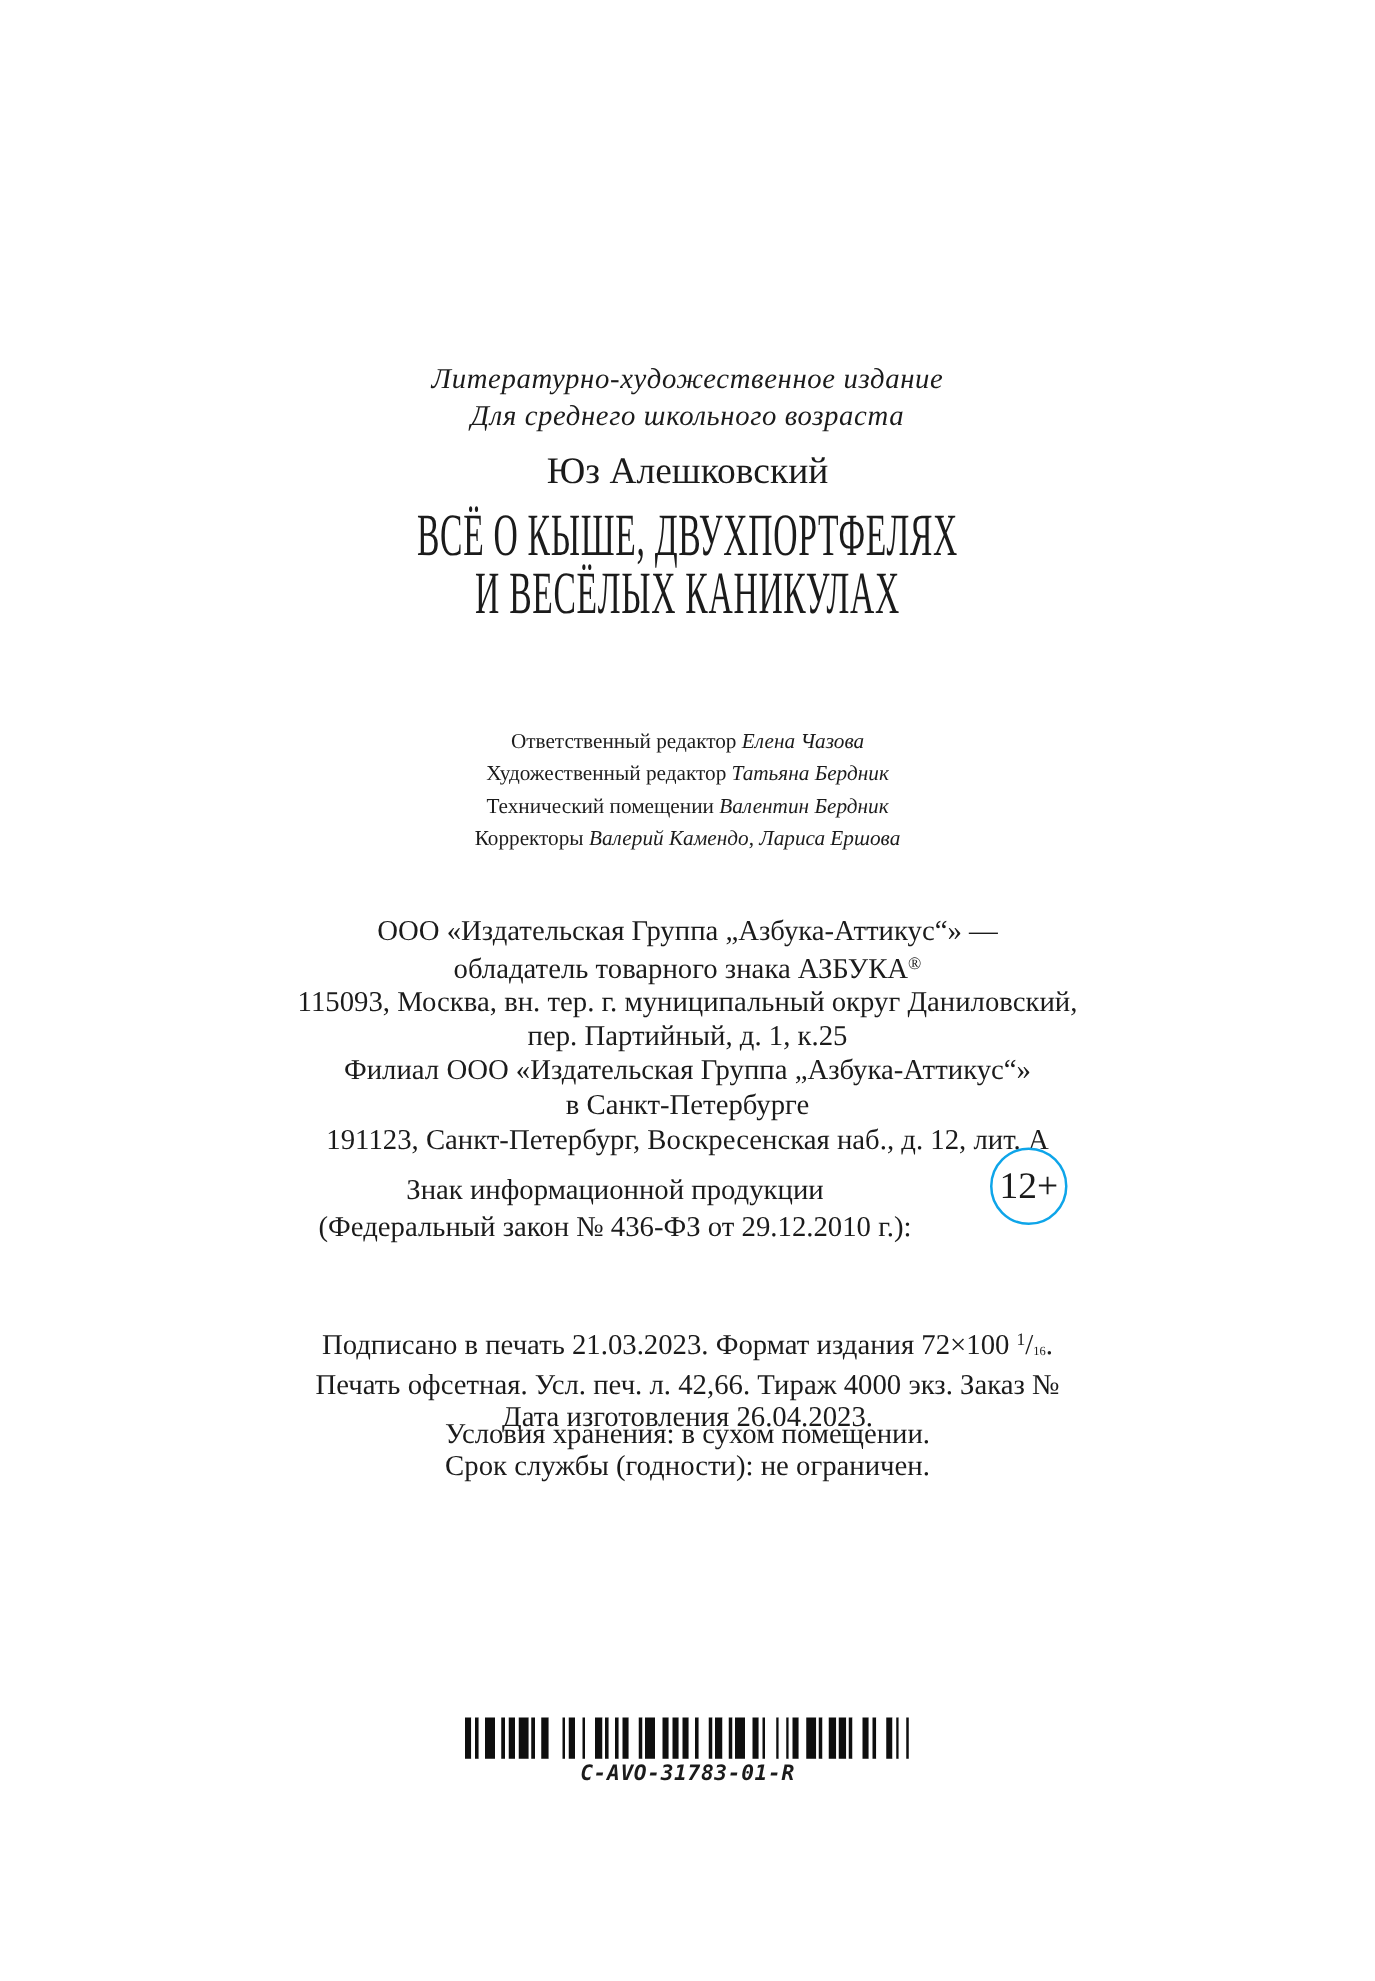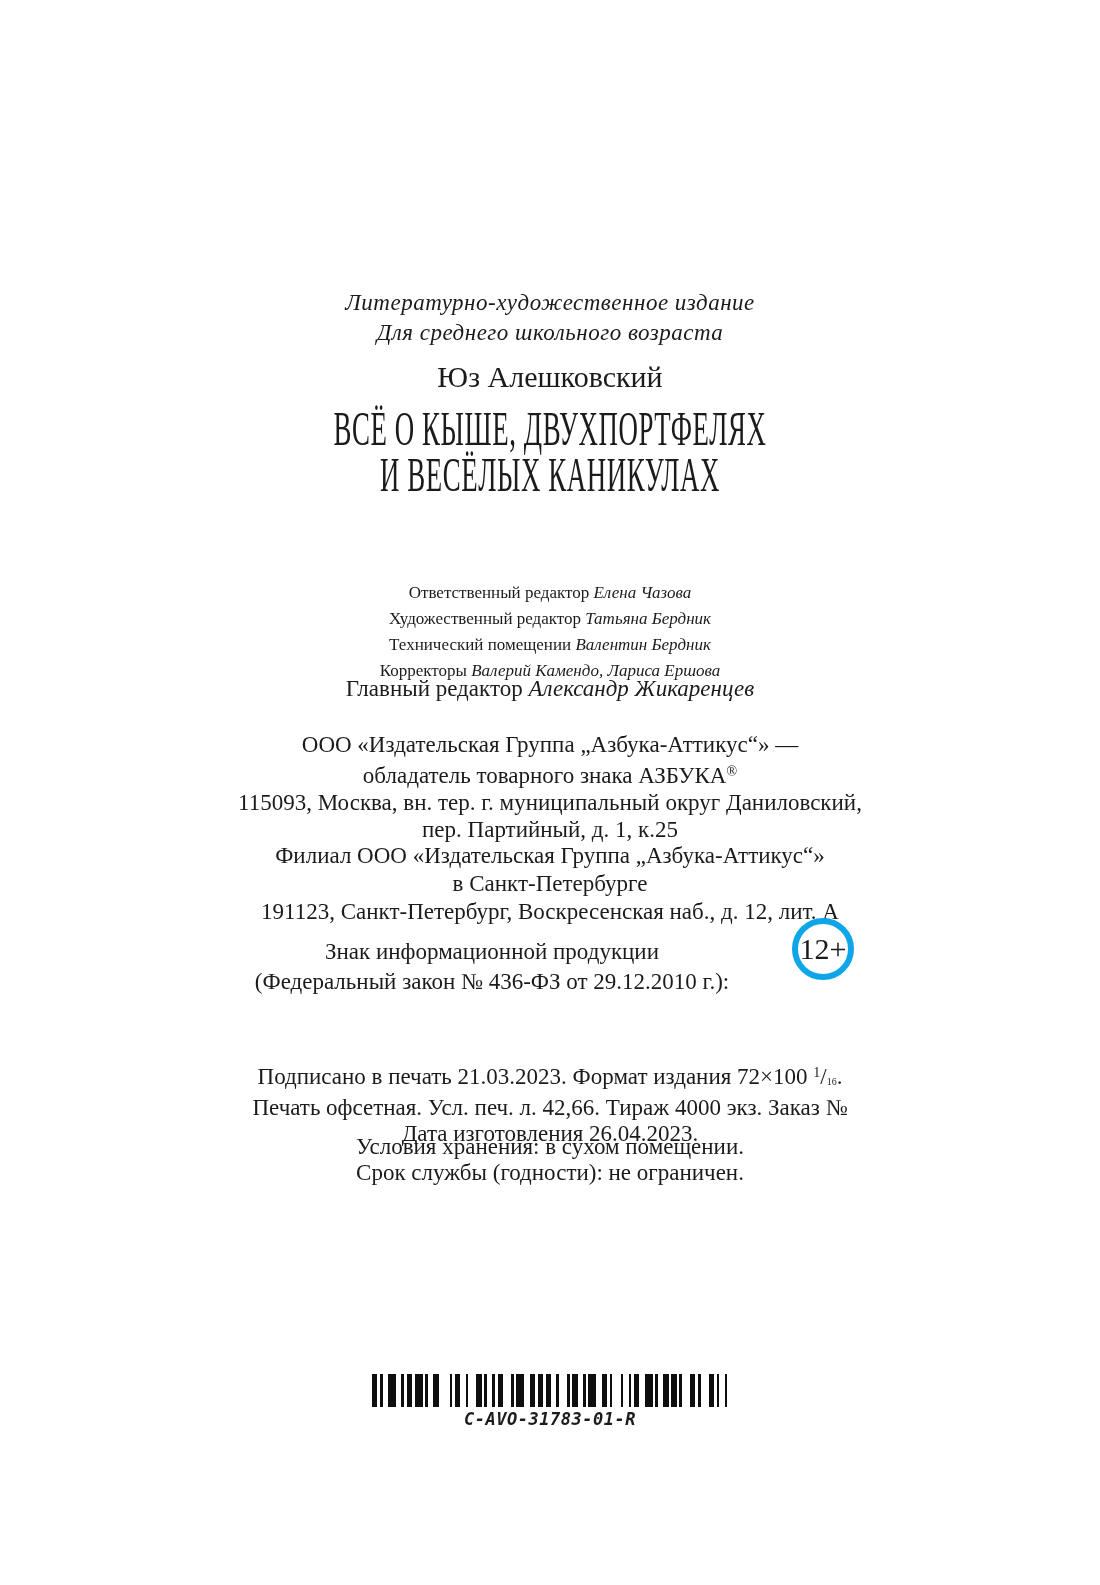--- a/index.html
+++ b/index.html
@@ -18,21 +18,21 @@
   .title-line{display:block;transform:scaleX(0.56);transform-origin:50% 50%;white-space:nowrap;letter-spacing:1px;}
   .staff{top:536px;font-size:17px;line-height:26px;margin-top:44px;}
   .chief{top:676px;font-size:23px;line-height:26px;}
   .publisher{top:731px;font-size:23px;line-height:27px;}
   .branch{top:842px;font-size:23px;line-height:28px;}
   .age{top:937px;font-size:23px;line-height:30px;}
   .age-text{transform:translateX(-58px);}
   .age-badge{
     position:absolute;left:792px;top:918px;
     width:62px;height:62px;box-sizing:border-box;
-    border:6px solid #0ea5e9;border-radius:50%;
+    border:2px solid #0ea5e9;border-radius:50%;
     display:flex;align-items:center;justify-content:center;
     font-size:30px;line-height:1;text-align:center;
   }
   .compliance{top:997px;font-size:23px;line-height:29px;}
   .printinfo{top:1060px;font-size:23px;line-height:26px;}
   .frac-num{font-size:14px;vertical-align:7px;}
   .frac-den{font-size:10px;vertical-align:-1px;}
   .storage{top:1134px;font-size:23px;line-height:26px;}
   .printedin{top:1194px;font-size:23px;line-height:26px;}
   .name-it{font-style:italic;}
@@ -63,23 +63,20 @@
     <span class="title-line">И ВЕСЁЛЫХ КАНИКУЛАХ</span>
   </div>
 
   <div class="block staff">
     <div><span>Ответственный редактор</span> <span class="name-it">Елена Чазова</span></div>
     <div><span>Художественный редактор</span> <span class="name-it">Татьяна Бердник</span></div>
     <div><span>Технический помещении</span> <span class="name-it">Валентин Бердник</span></div>
     <div><span>Корректоры</span> <span class="name-it">Валерий Камендо, Лариса Ершова</span></div>
   </div>
 
-  <div class="block chief">
-    <span>Главный редактор</span> <span class="name-it">Александр Жикаренцев</span>
-  </div>
 
   <div class="block publisher">
     <div>ООО «Издательская Группа „Азбука-Аттикус“» —</div>
     <div><span>обладатель товарного знака АЗБУКА</span><sup class="frac-num">®</sup></div>
     <div>115093, Москва, вн. тер. г. муниципальный округ Даниловский,</div>
     <div>пер. Партийный, д. 1, к.25</div>
   </div>
 
   <div class="block branch">
     <div>Филиал ООО «Издательская Группа „Азбука-Аттикус“»</div>

